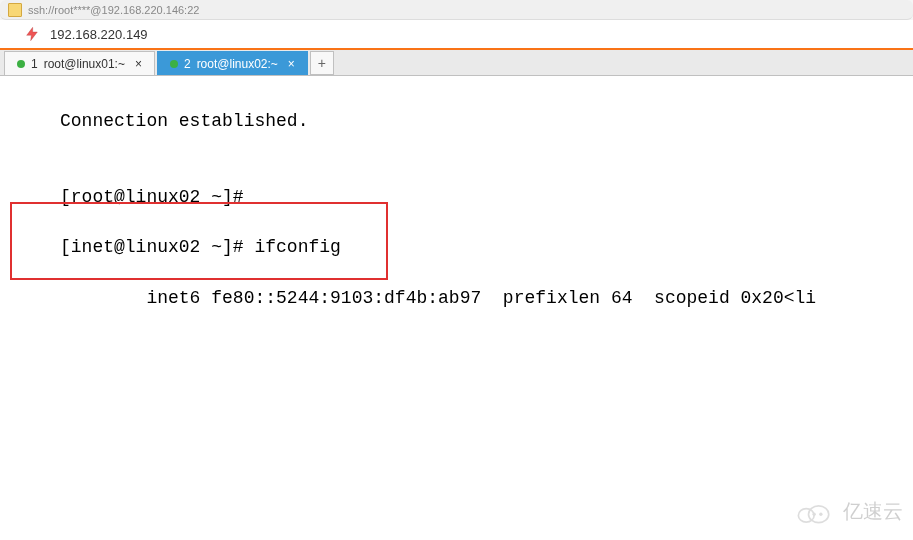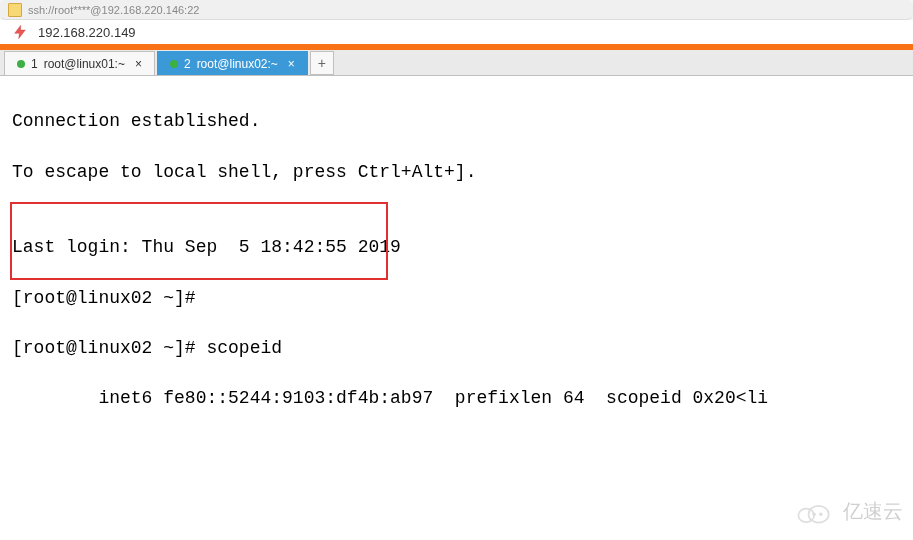--- a/index.html
+++ b/index.html
@@ -29,22 +29,22 @@
       background: #f8d775;
       border: 1px solid #d4a840;
       margin-right: 6px;
       border-radius: 1px;
     }
     .quick-bar {
       background: #fff;
       height: 30px;
       display: flex;
       align-items: center;
-      padding: 0 12px;
-      border-bottom: 6px solid #f97316;
+      padding: 0 24px;
+      border-bottom: 2px solid #f97316;
     }
     .quick-bar .bolt-icon {
       width: 16px;
       height: 16px;
       margin-right: 10px;
       display: flex;
       align-items: center;
       justify-content: center;
     }
     .quick-bar .addr {
@@ -107,21 +107,21 @@
       padding: 8px 12px;
       font-family: 'Courier New', monospace;
       font-size: 18px;
       line-height: 1.4;
       color: #000;
       white-space: pre;
       overflow: hidden;
       height: calc(100% - 76px);
       position: relative;
     }
-    .terminal-line { white-space: pre; }
+    .terminal-line { white-space: pre; margin-left: 48px; }
     .hl-box {
       position: absolute;
       border: 2px solid #e03030;
       pointer-events: none;
     }
     .watermark {
       position: absolute;
       right: 10px;
       bottom: 15px;
       opacity: 0.28;
@@ -165,25 +165,23 @@
     <span class="dot"></span>
     <span>2</span>
     <span>root@linux02:~</span>
     <span class="close">×</span>
   </div>
   <div class="tab-add">+</div>
 </div>
 
 <div class="terminal">
 <div class="terminal-line">Connection established.</div>
-<div class="terminal-line">To escape to local shell, press Ctrl+Alt+].</div>
 <div class="terminal-line"></div>
-<div class="terminal-line">Last login: Thu Sep  5 18:42:55 2019</div>
 <div class="terminal-line">[root@linux02 ~]#</div>
-<div class="terminal-line">[root@linux02 ~]# scopeid</div>
+<div class="terminal-line">[inet@linux02 ~]# ifconfig</div>
 <div class="terminal-line">        inet6 fe80::5244:9103:df4b:ab97  prefixlen 64  scopeid 0x20&lt;li</div>
 
 
 
 
 
 <div class="terminal-line"></div>
 
 
 

